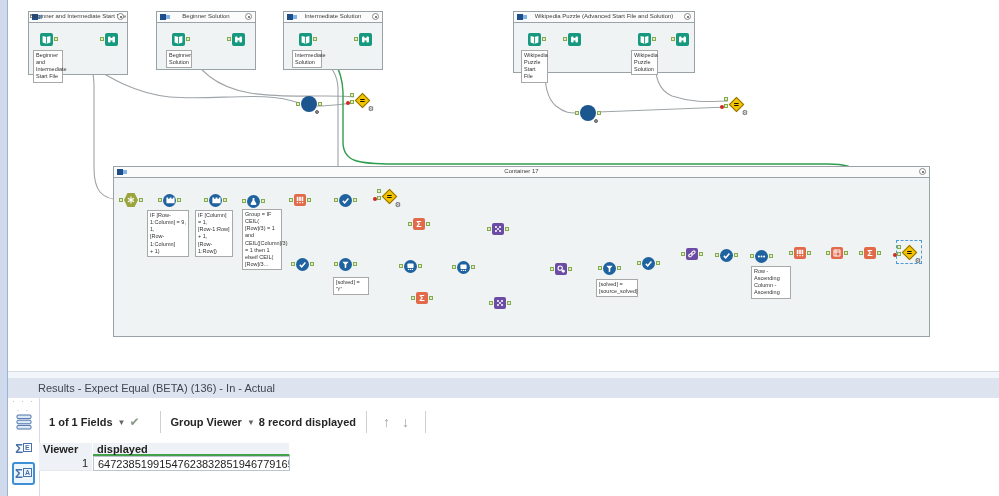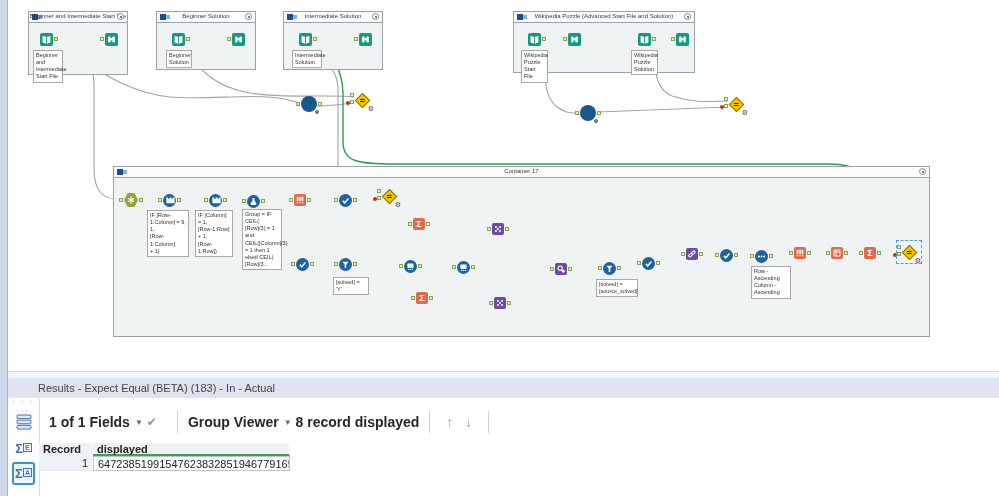--- a/index.html
+++ b/index.html
@@ -46,21 +46,21 @@
   #results-title{position:absolute;left:30px;top:4px;font-size:11px;color:#3e4750;}
   #results-body{position:absolute;left:8px;right:0;top:398px;bottom:0;background:#fff;}
   #icon-strip{position:absolute;left:0;top:0;width:31px;bottom:0;border-right:1px solid #d4dce5;}
   #drag-dots{position:absolute;left:2px;top:-1px;width:27px;text-align:center;font-size:8px;letter-spacing:2px;color:#a9b4c0;}
   .strip-btn{position:absolute;left:4px;width:23px;height:23px;box-sizing:border-box;border-radius:3px;display:flex;align-items:center;justify-content:center;}
   .strip-btn.selected{border:2px solid #3f8fd6;background:#eef6fd;}
   .sigma-glyph{font-size:13px;color:#4a72a8;font-weight:bold;position:relative;}
   .sigma-glyph .sub{font-size:7px;font-weight:bold;border:1px solid #4a72a8;padding:0 1px;line-height:7px;position:relative;top:-3px;left:0px;}
 
   #toolbar{position:absolute;left:31px;right:0;top:8px;height:32px;display:flex;align-items:center;}
-  .tb-text{font-size:14px;color:#262626;font-weight:bold;}
+  .tb-text{font-size:11px;color:#262626;font-weight:bold;}
   .tb-caret{font-size:8px;color:#666;margin:0 4px 0 5px;}
   .tb-check{font-size:12px;color:#8a9a8a;margin-right:10px;}
   .tb-sep{width:1px;height:22px;background:#ccd2d8;margin:0 10px;}
   .tb-arrow{font-size:14px;color:#9aa2ab;margin:0 6px;}
 
   #table{position:absolute;left:31px;top:45px;}
   .th-row{display:flex;height:13px;}
   .th{font-size:11px;font-weight:bold;color:#222;box-sizing:border-box;background:#eef1f5;border-right:1px solid #fff;padding:0 4px;line-height:13px;}
   #th-record{width:54px;}
   #th-solutions{width:197px;border-bottom:2px solid #44a04a;}
@@ -568,21 +568,21 @@
 [source_solved]</div>
         <div class="ann" style="left: 743px; top: 266px; width: 40px;">Row - Ascending
 Column -
 Ascending</div>
       </div>
   </div>
 
   <div id="splitter"></div>
 
   <div id="results-header">
-    <div id="results-title">Results - Expect Equal (BETA) (183) - In - Actual</div>
+    <div id="results-title">Results - Expect Equal (BETA) (136) - In - Actual</div>
   </div>
 
   <div id="results-body">
     <div id="icon-strip">
       <div id="drag-dots">· · · · ·</div>
       <div class="strip-btn" style="top:12px;">
         <svg width="18" height="18" viewBox="0 0 18 18">
           <rect x="2" y="2" width="14" height="3.6" rx="1" fill="#dce8f5" stroke="#4a72a8"></rect>
           <rect x="2" y="7.2" width="14" height="3.6" rx="1" fill="#dce8f5" stroke="#4a72a8"></rect>
           <rect x="2" y="12.4" width="14" height="3.6" rx="1" fill="#dce8f5" stroke="#4a72a8"></rect>
@@ -606,21 +606,21 @@
       <span class="tb-caret">▼</span>
       <span class="tb-text">8 record displayed</span>
       <span class="tb-sep"></span>
       <span class="tb-arrow">↑</span>
       <span class="tb-arrow">↓</span>
       <span class="tb-sep"></span>
     </div>
 
     <div id="table">
       <div class="th-row">
-        <div class="th" id="th-record">Record</div>
+        <div class="th" id="th-record">Viewer</div>
         <div class="th" id="th-solutions">displayed</div>
       </div>
       <div class="td-row">
         <div class="td" id="td-num">1</div>
         <div class="td" id="td-val">6472385199154762383285194677916528435637...</div>
       </div>
     </div>
   </div>
 </div>
 

